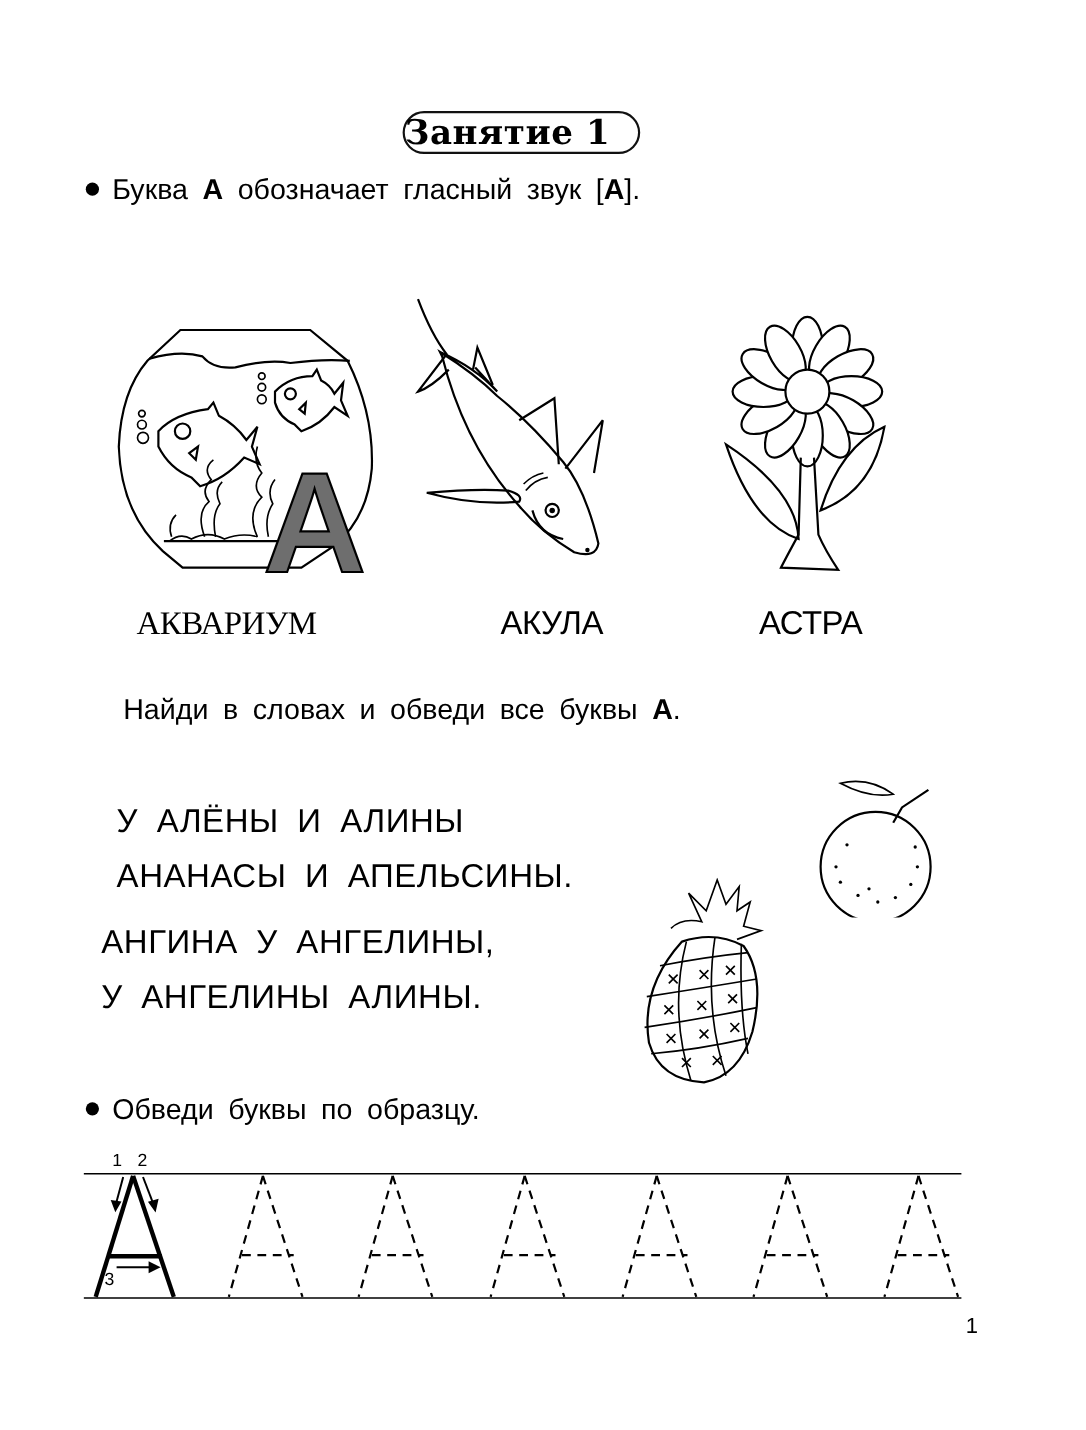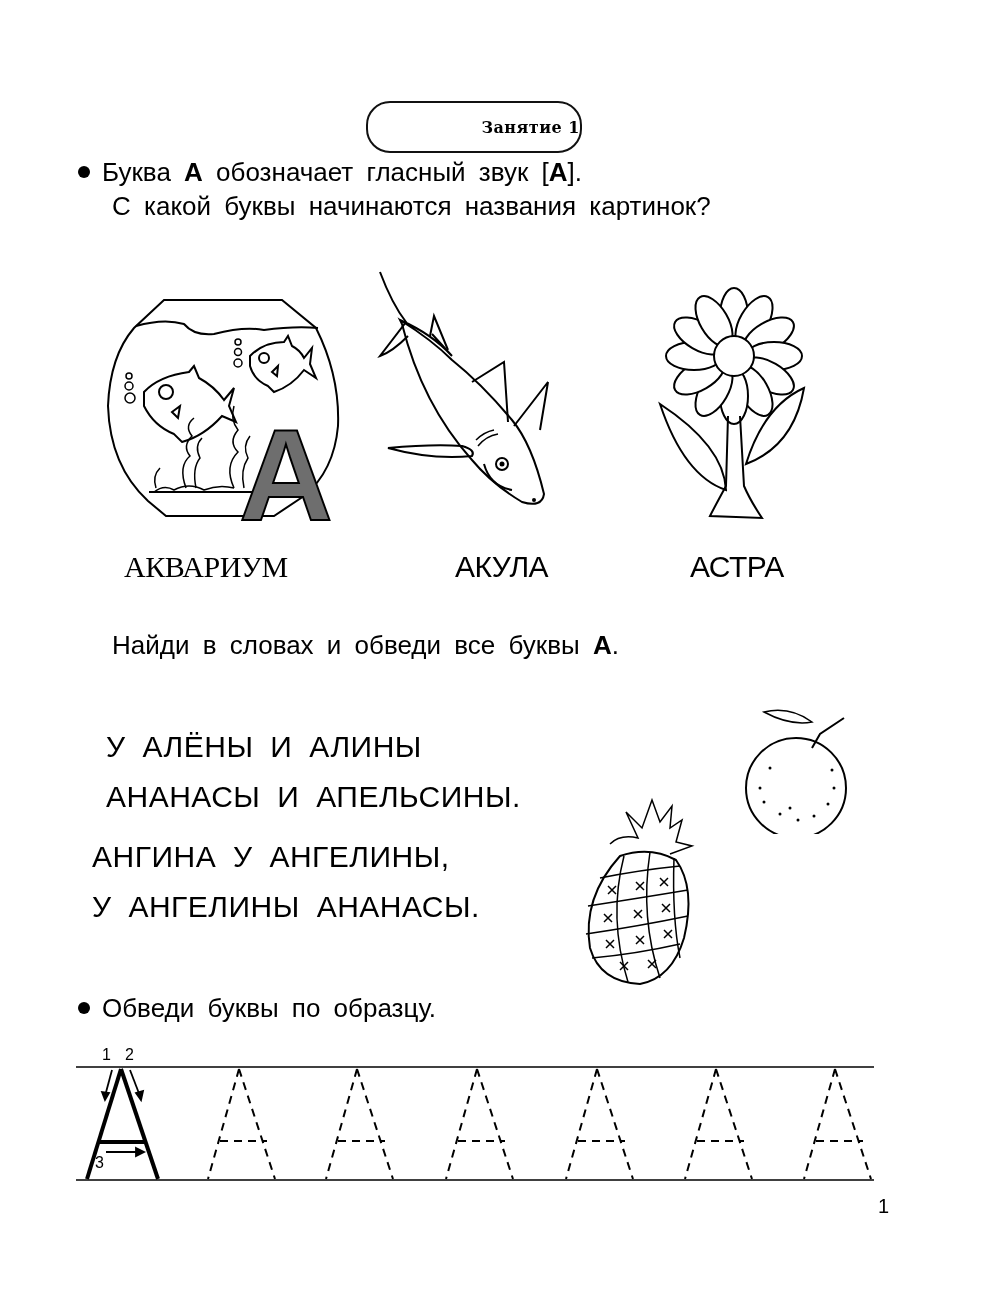--- a/index.html
+++ b/index.html
@@ -1,22 +1,22 @@
 <!DOCTYPE html>
 <html><head>
   <meta charset="utf-8">
   <style>
     html, body { margin: 0; padding: 0; background: #ffffff; }
     body { width: 987px; height: 1300px; position: relative; overflow: hidden; color: #000; font-family: "Liberation Sans", sans-serif; }
     .abs { position: absolute; }
     .title-pill {
-      left: 366px; top: 101px; width: 216px; height: 52px;
+      left: 366px; top: 101px; width: 216px; height: 39px;
       border: 2px solid #111; border-radius: 24px; box-sizing: border-box;
-      display: flex; align-items: center; justify-content: flex-end;
-      font-family: "DejaVu Serif", serif; font-weight: bold; font-size: 16px; letter-spacing: 0.5px;
+      display: flex; align-items: center; justify-content: flex-start;
+      font-family: "DejaVu Serif", serif; font-weight: bold; font-size: 31px; letter-spacing: 0.5px;
     }
     .bullet-line { font-size: 26px; line-height: 34px; word-spacing: 6px; white-space: nowrap; }
     .bullet-dot { display: inline-block; width: 12px; height: 12px; border-radius: 50%; background: #000; margin-right: 12px; vertical-align: middle; position: relative; top: -2px; }
     .indent { padding-left: 34px; }
     b { font-weight: bold; }
     .word-label { font-size: 30px; letter-spacing: -0.5px; white-space: nowrap; }
     .tongue { font-size: 30px; line-height: 50px; letter-spacing: 0.5px; word-spacing: 8px; white-space: nowrap; }
     .page-num { font-size: 20px; }
     svg { display: block; }
   </style>
@@ -24,21 +24,20 @@
 <body>
 
 <div class="abs title-pill">
   <span>Занятие 1</span>
 </div>
 
 <div class="abs" style="left:78px; top:155px;">
   <div class="bullet-line">
     <span class="bullet-dot"></span><span>Буква </span><b>А</b><span> обозначает гласный звук [</span><b>А</b><span>].</span>
   </div>
-  <div class="bullet-line indent">С какой буквы начинаются названия картинок?</div>
 </div>
 
 <div class="abs" style="left:104px; top:296px; width:240px; height:230px;">
   <svg width="240" height="230" viewBox="0 0 240 230">
 
     <path d="M60 4 L178 4 L212 32 Q236 80 234 130 Q230 175 200 200 L200 200 L170 220 L62 220 L44 205 Q6 170 4 110 Q6 60 30 32 Z" fill="none" stroke="#000" stroke-width="2"></path>
     <line x1="60" y1="4" x2="178" y2="4" stroke="#000" stroke-width="2"></line>
 
     <path d="M32 30 Q60 22 80 28 Q90 40 110 38 Q140 30 160 34 Q190 30 214 32" fill="none" stroke="#000" stroke-width="2"></path>
 
@@ -117,21 +116,21 @@
     <span>Найди в словах и обведи все буквы </span><b>А</b><span>.</span>
   </div>
 </div>
 
 <div class="abs" style="left:106px; top:722px;">
   <div class="tongue">У АЛЁНЫ И АЛИНЫ</div>
   <div class="tongue">АНАНАСЫ И АПЕЛЬСИНЫ.</div>
 </div>
 <div class="abs" style="left:92px; top:832px;">
   <div class="tongue">АНГИНА У АНГЕЛИНЫ,</div>
-  <div class="tongue">У АНГЕЛИНЫ АНАНАСЫ.</div>
+  <div class="tongue">У АНГЕЛИНЫ АЛИНЫ.</div>
 </div>
 
 <div class="abs" style="left:740px; top:704px; width:112px; height:130px;">
   <svg width="112" height="130" viewBox="0 0 112 130">
     <path d="M24 8 Q50 2 72 18 Q50 22 24 8 Z" fill="none" stroke="#000" stroke-width="1.5"></path>
     <path d="M104 14 L80 30 L72 44" fill="none" stroke="#000" stroke-width="2"></path>
     <circle cx="56" cy="84" r="50" fill="none" stroke="#000" stroke-width="2"></circle>
     <g fill="#000">
       <circle cx="30" cy="64" r="1.5"></circle>
         <circle cx="20" cy="84" r="1.5"></circle>

